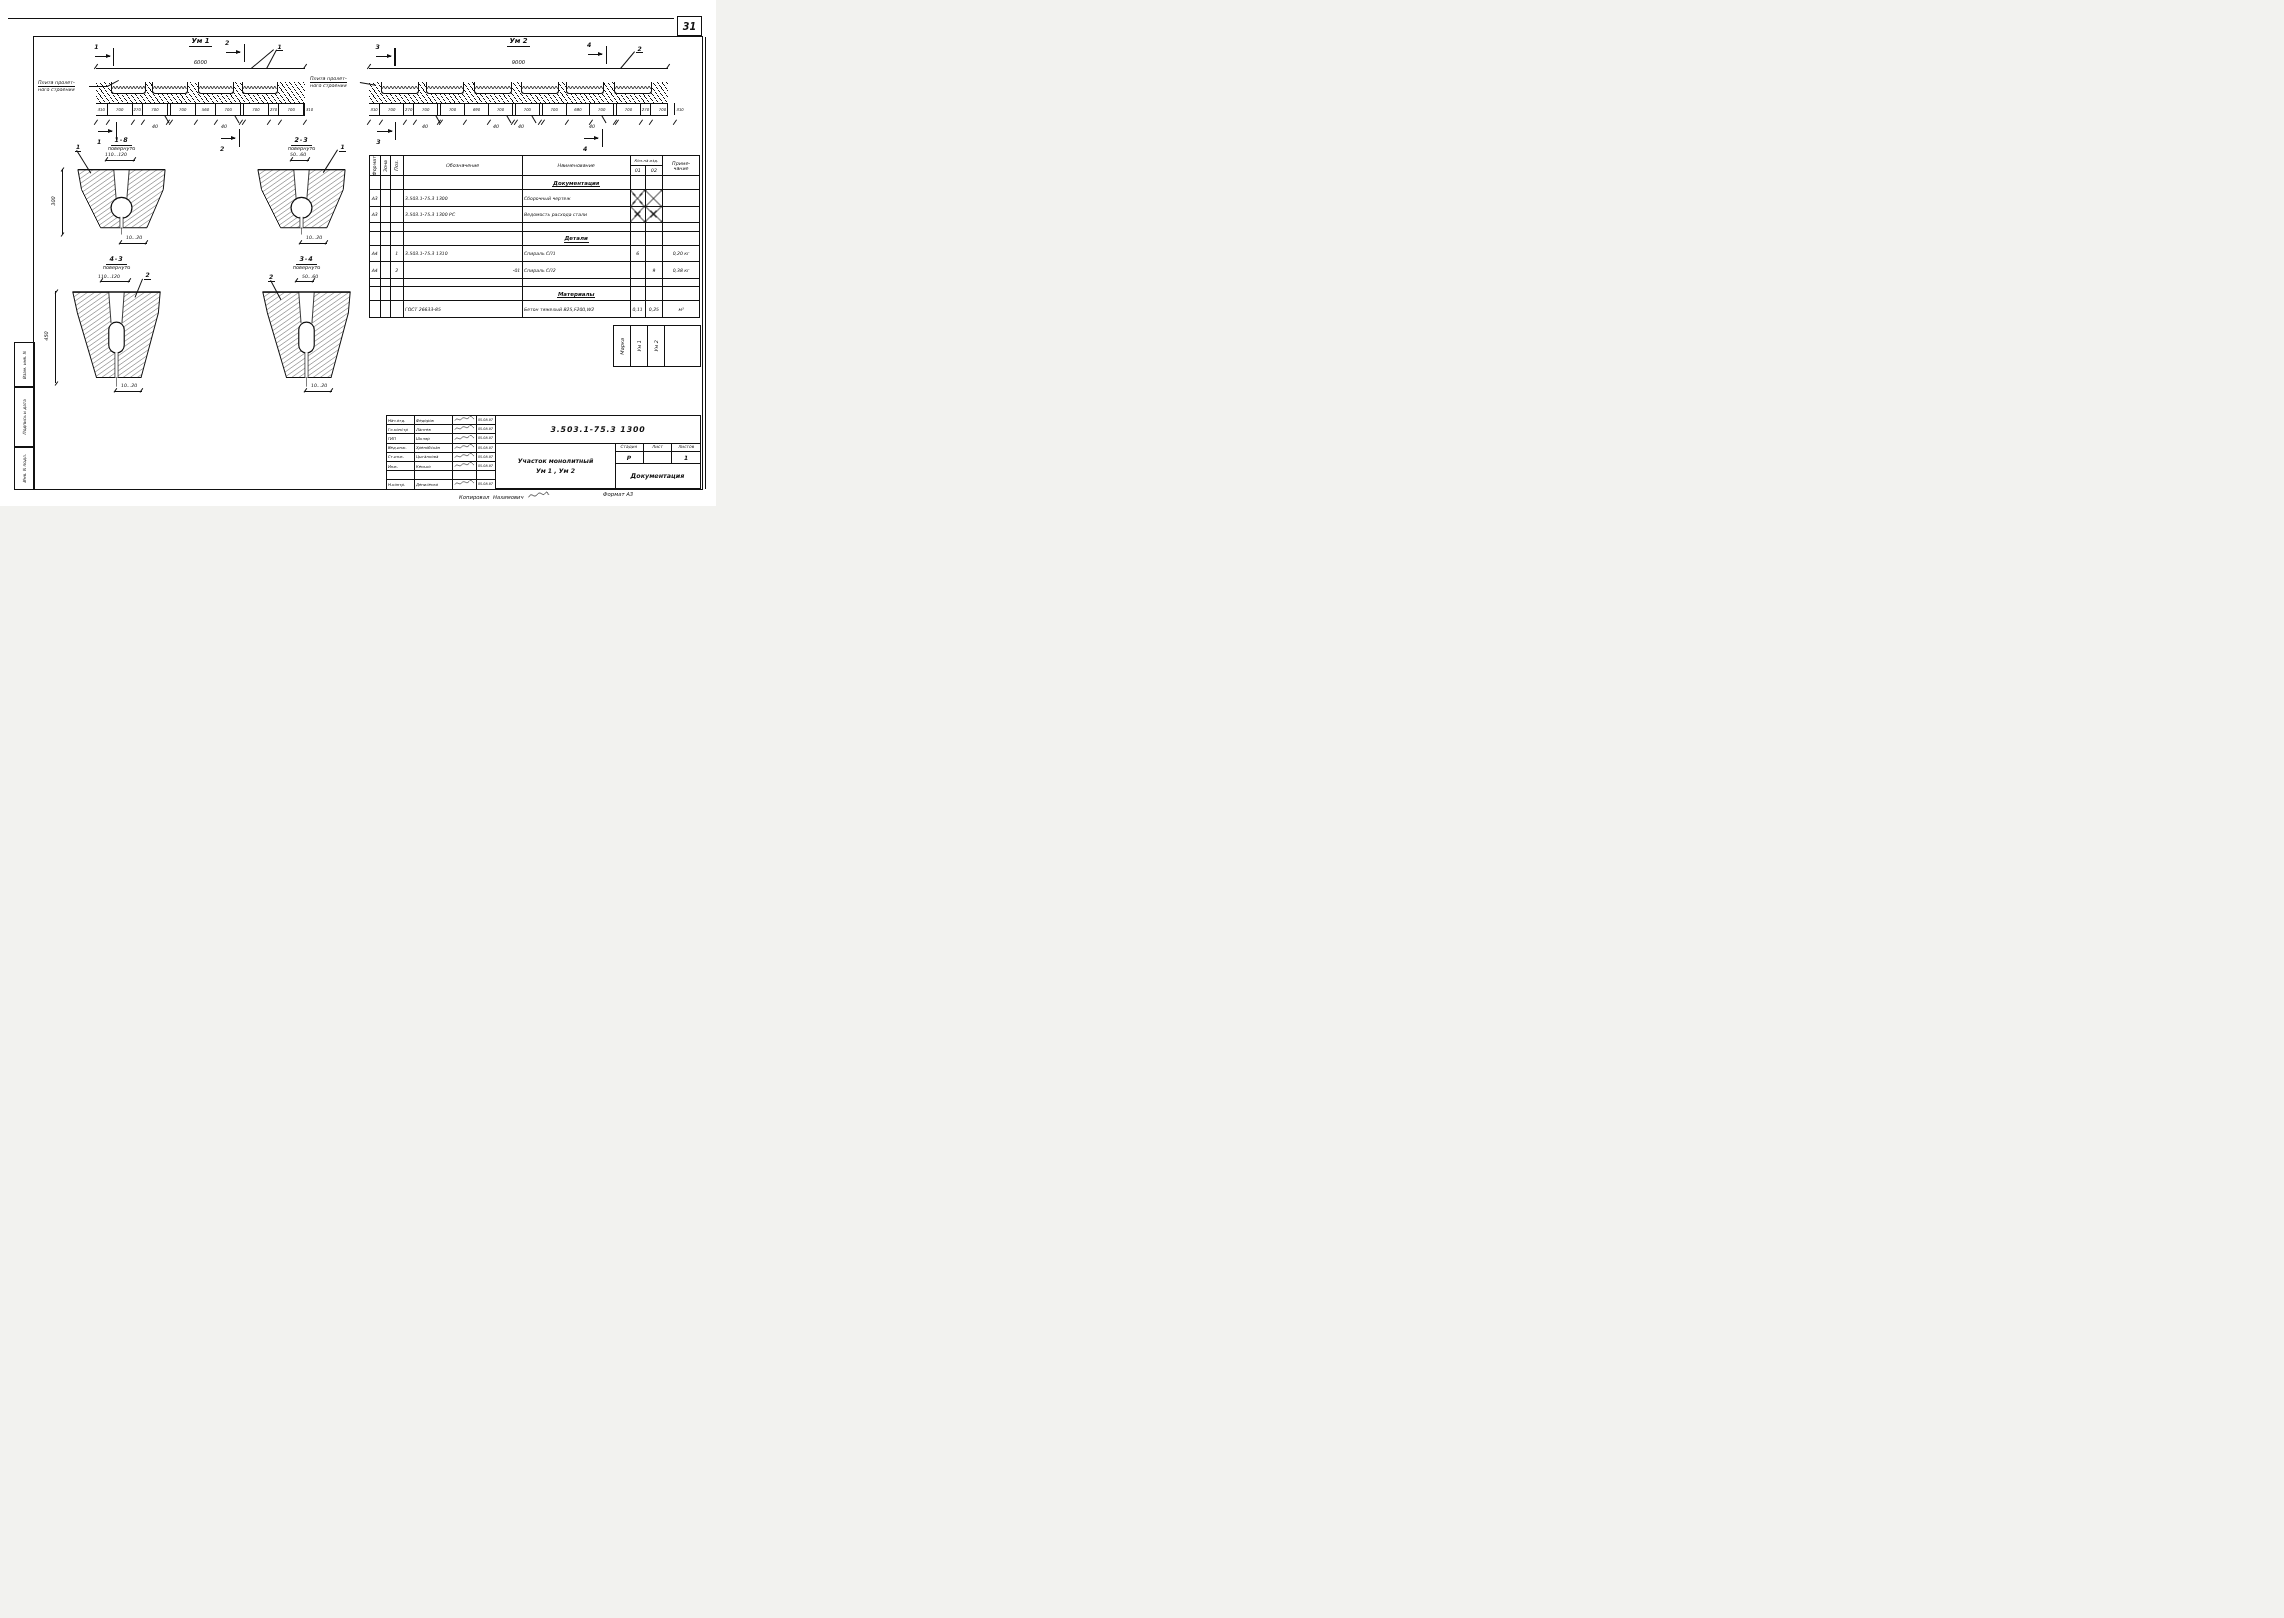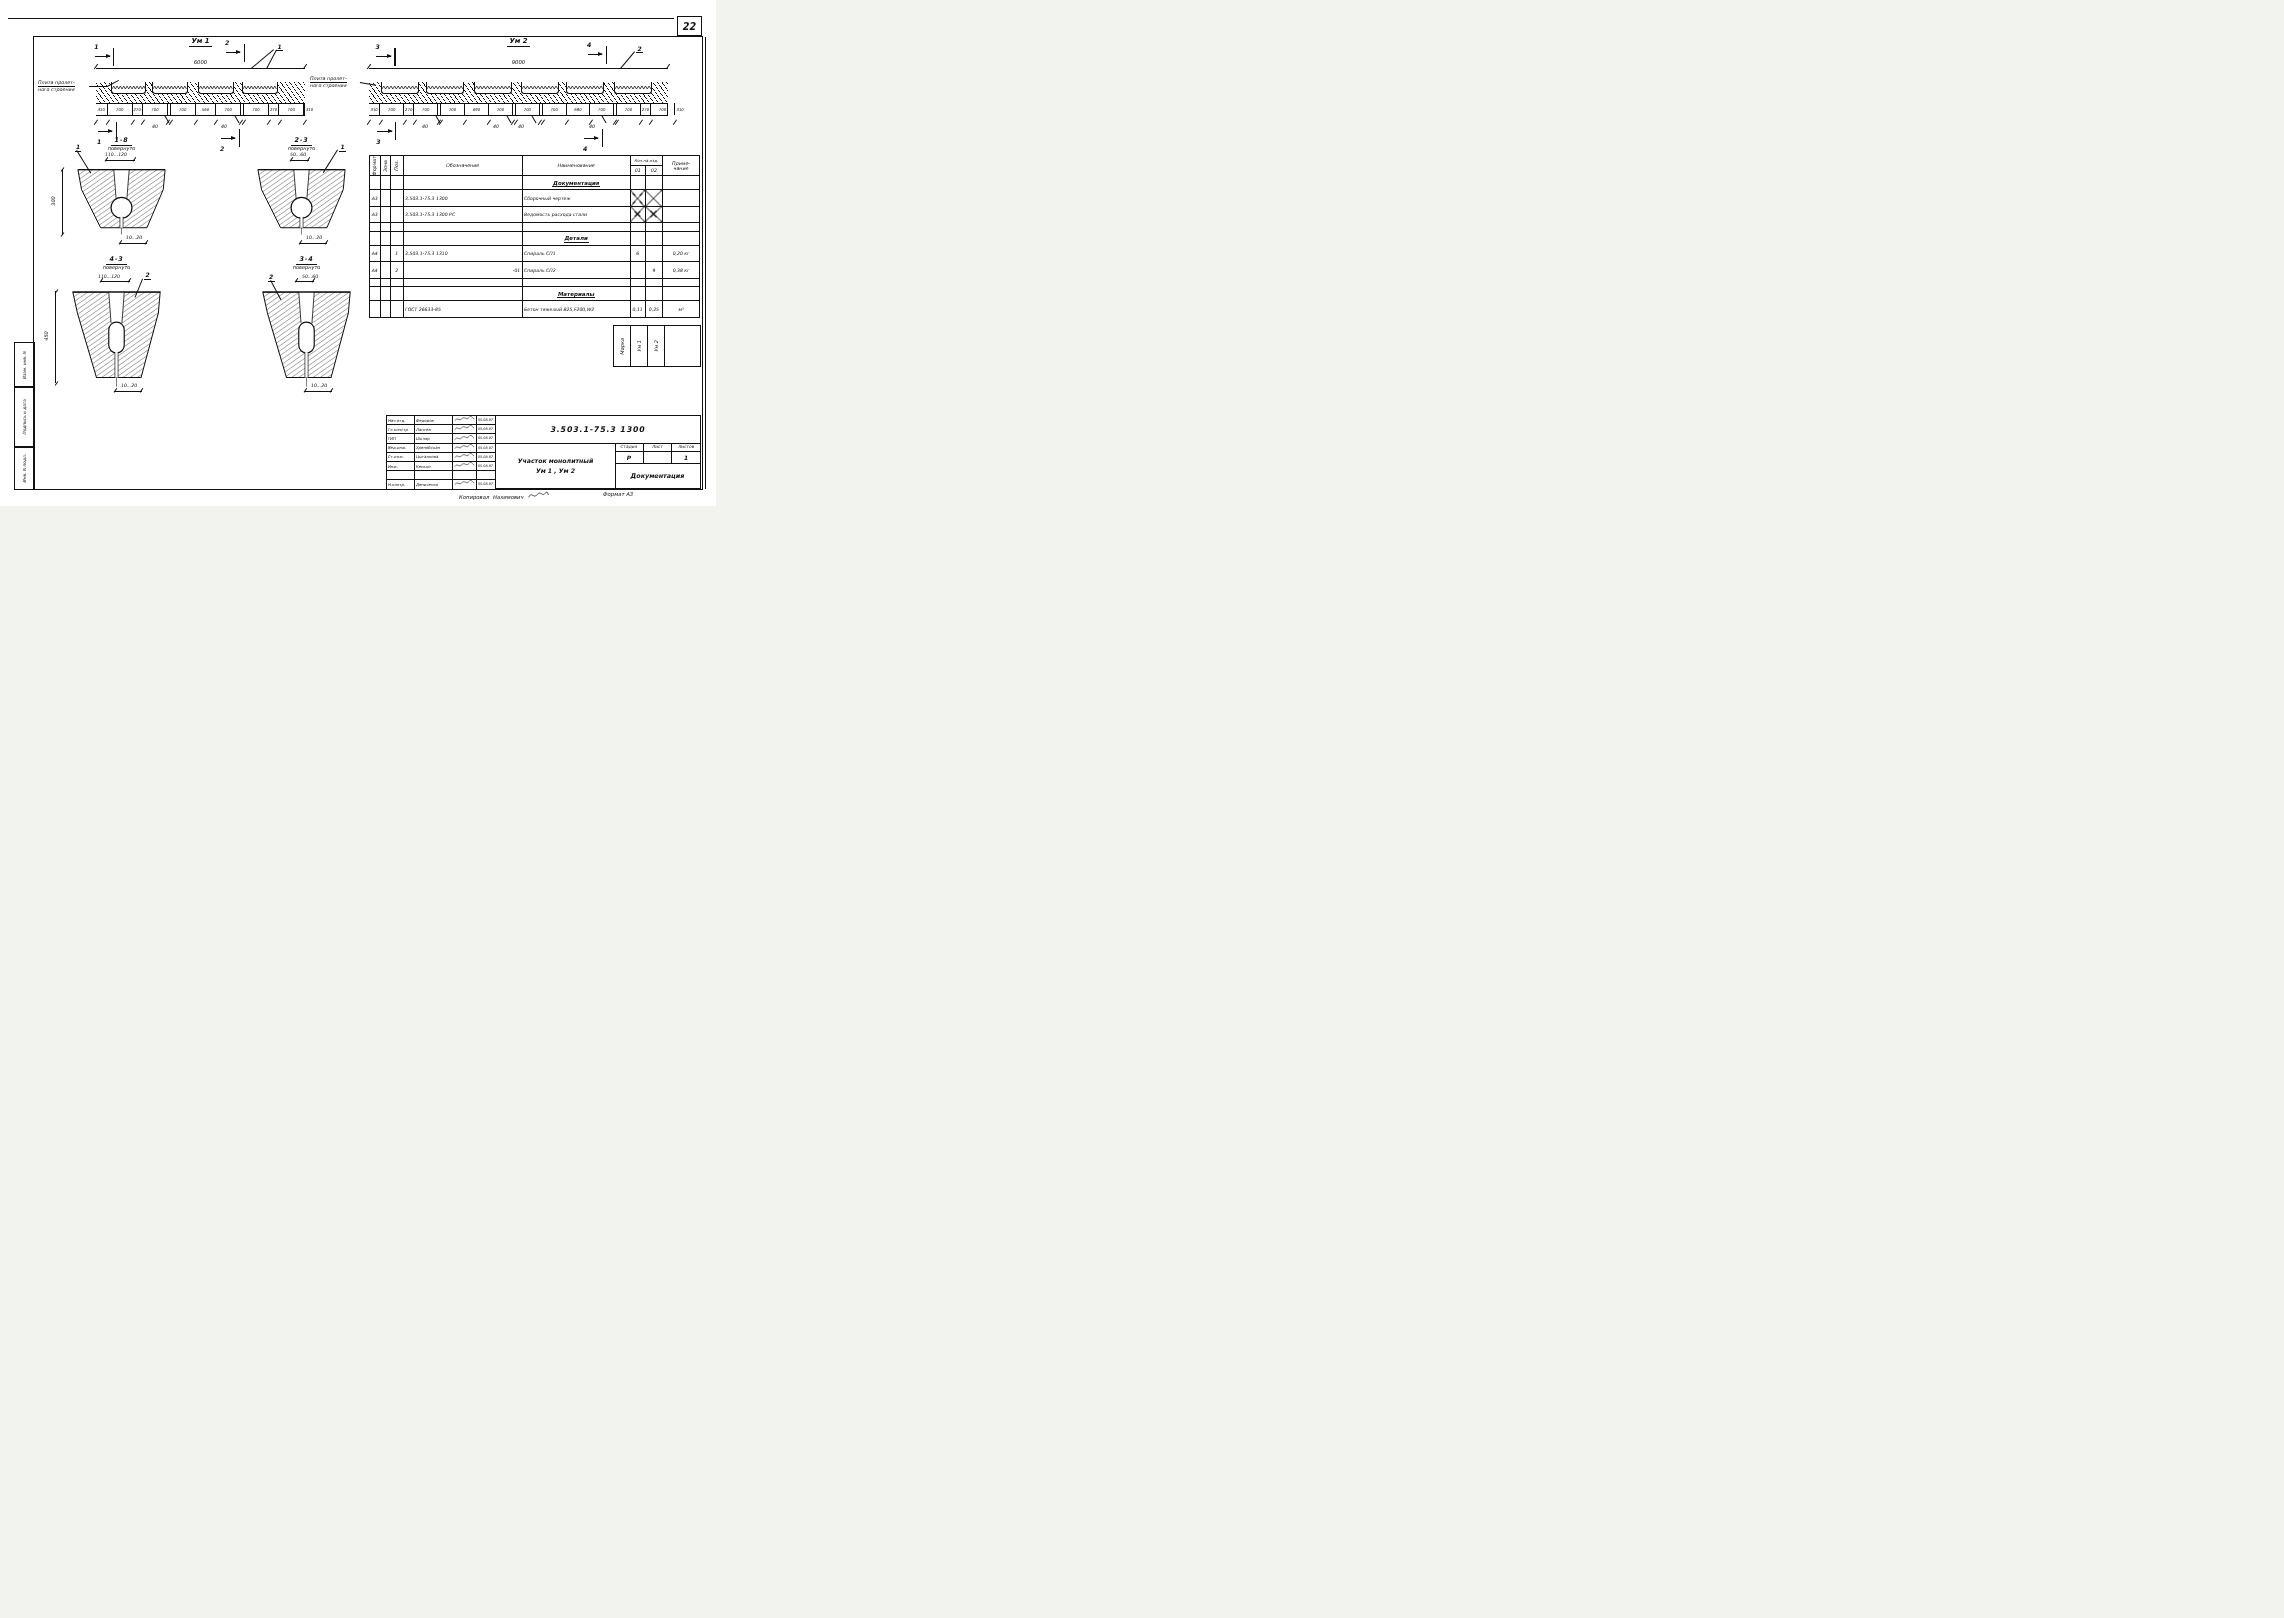--- a/index.html
+++ b/index.html
@@ -102,21 +102,21 @@
   #copyline{position:absolute;left:459px;top:491px;font:italic 5.3px "DejaVu Sans",sans-serif;display:flex;gap:3.7px;align-items:flex-end;}
   #fmt{position:absolute;left:603px;top:491px;font:italic 5.3px "DejaVu Sans",sans-serif;}
 </style>
 </head>
 <body>
 
 <div id="sheet">
 
   <div class="topline"></div>
   <div class="pagebox">
-    <span>22</span>
+    <span>31</span>
   </div>
   <div class="frame"></div>
   <div class="edge-r"></div>
 
   <div class="mcell" style="top:342px;height:44px;">
       <span>Взам. инв. N</span>
     </div>
   <div class="mcell" style="top:386px;height:60px;">
       <span>Подпись и дата</span>
     </div>

